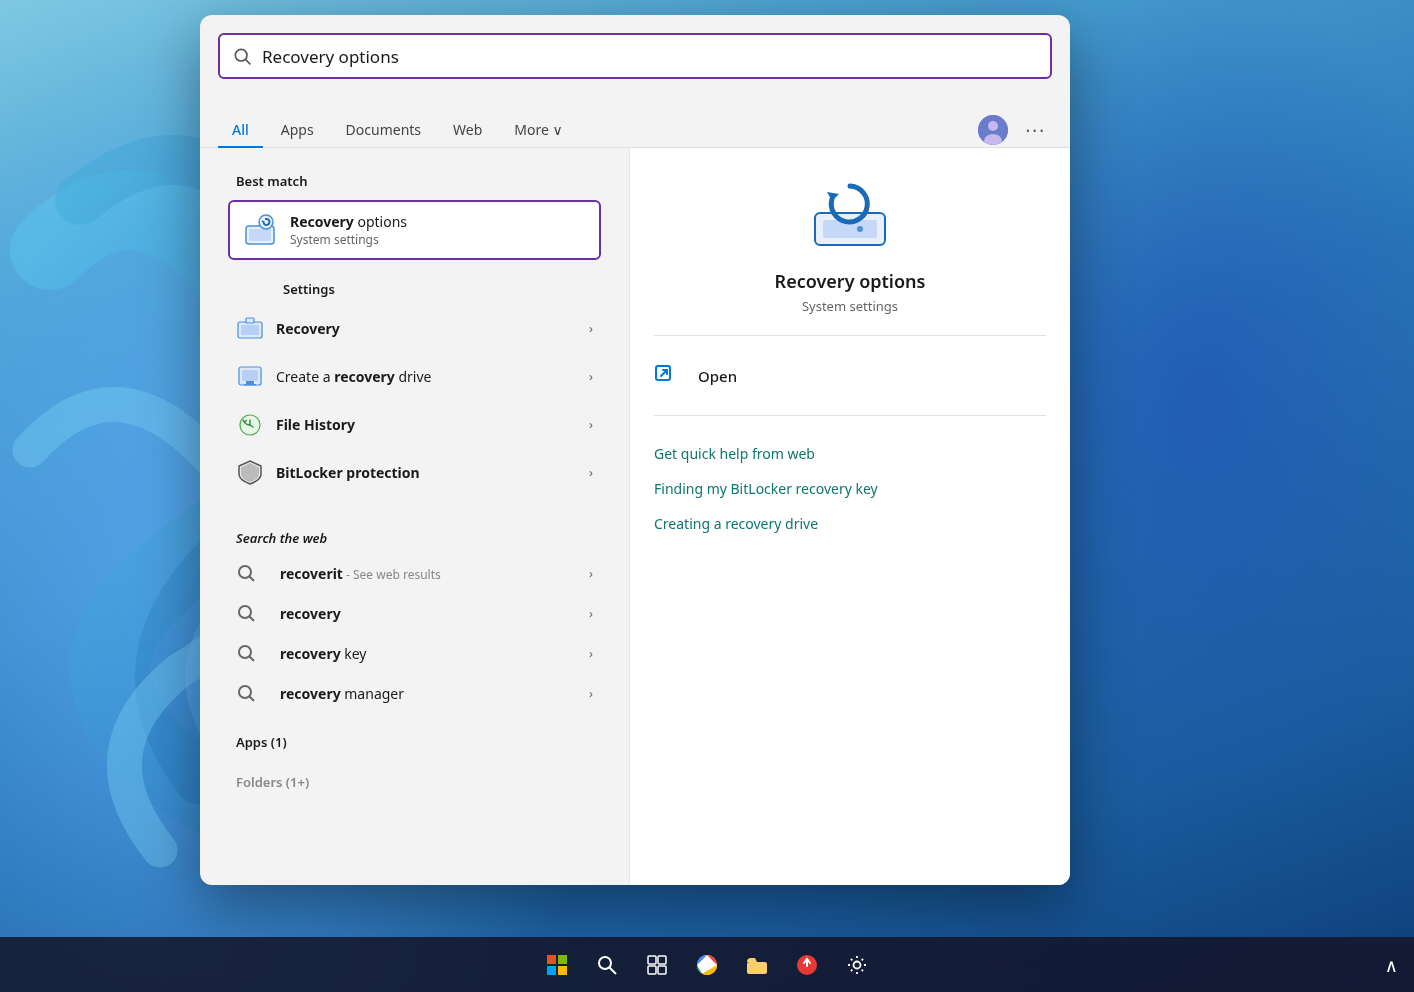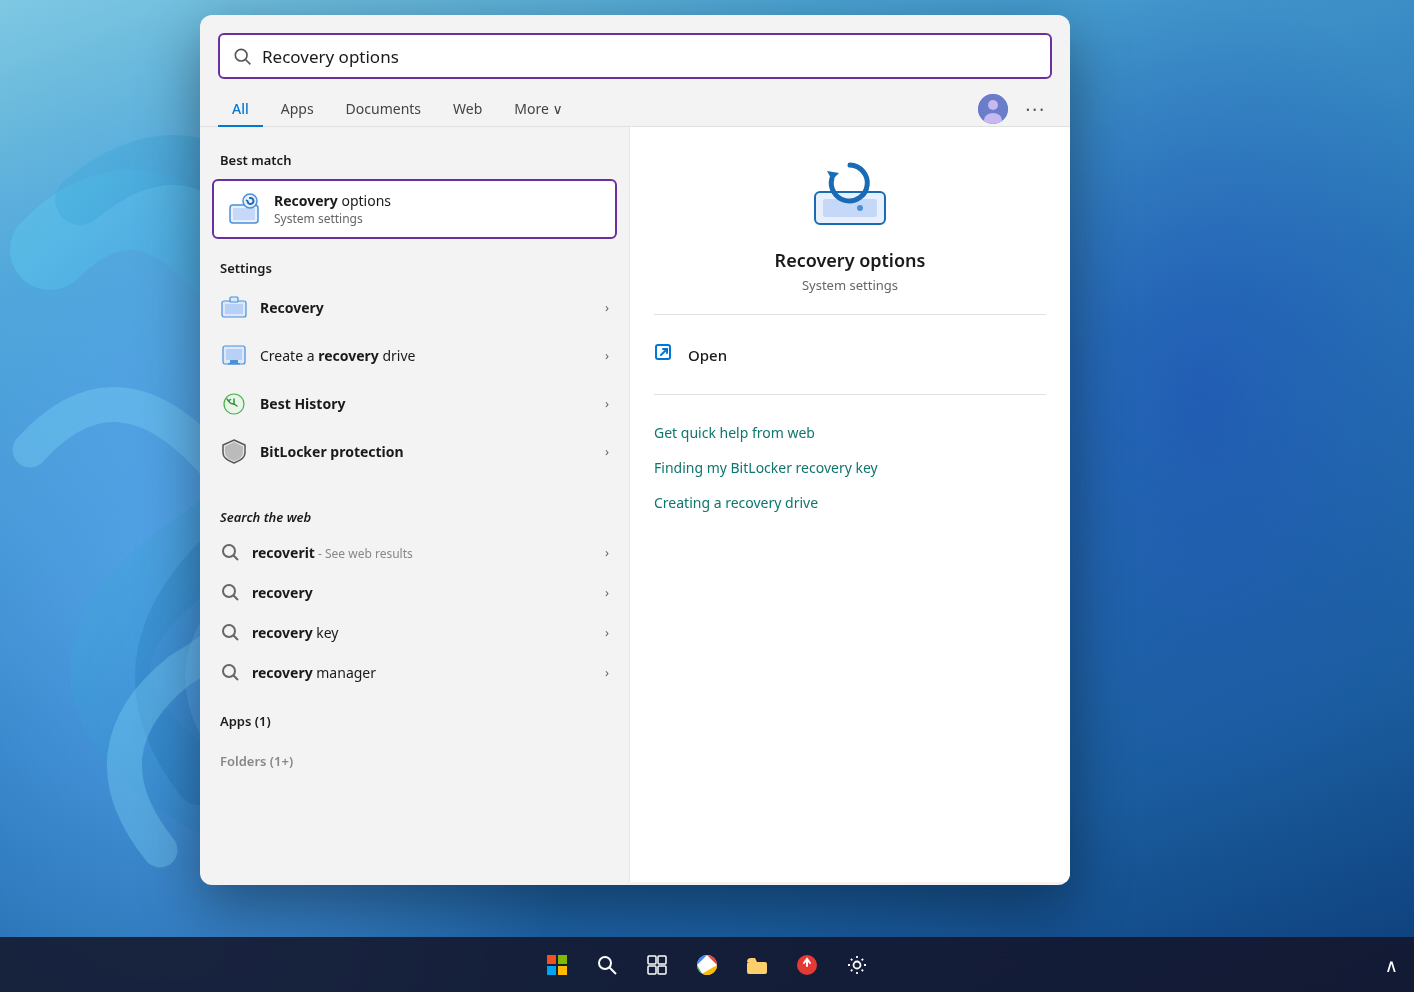--- a/index.html
+++ b/index.html
@@ -74,20 +74,21 @@
       background: transparent;
     }
 
     
     .tabs-row {
       display: flex;
       align-items: center;
       padding: 12px 18px 0;
       border-bottom: 1px solid #e0e0e0;
       gap: 4px;
+      margin-top: 21px;
     }
 
     .tab {
       padding: 8px 14px;
       font-size: 14px;
       color: #444;
       cursor: pointer;
       border-radius: 4px 4px 0 0;
       position: relative;
     }
@@ -138,21 +139,21 @@
 
     
     .main-content {
       display: flex;
       height: calc(100% - 115px);
     }
 
     
     .left-panel {
       width: 430px;
-      padding: 16px 0;
+      padding: 16px 16px;
       overflow-y: auto;
       border-right: 1px solid #e5e5e5;
     }
 
     .section-label {
       font-size: 13px;
       font-weight: 600;
       color: #1a1a1a;
       padding: 8px 20px 6px;
     }
@@ -230,21 +231,21 @@
       color: #666;
       font-size: 13px;
     }
 
     
     .web-item {
       display: flex;
       align-items: center;
       padding: 10px 20px;
       cursor: pointer;
-      gap: 12px;
+      gap: 24px;
     }
 
     .web-item-icon {
       width: 20px;
       height: 20px;
       flex-shrink: 0;
       color: #555;
     }
 
     .web-item-text {
@@ -293,21 +294,21 @@
 
     .detail-divider {
       border: none;
       border-top: 1px solid #e0e0e0;
       margin: 20px 0;
     }
 
     .detail-action {
       display: flex;
       align-items: center;
-      gap: 16px;
+      gap: 26px;
       padding: 8px 0;
       cursor: pointer;
     }
 
     .detail-action-icon {
       color: #0078d4;
       font-size: 16px;
     }
 
     .detail-action-label {
@@ -424,21 +425,21 @@
           </svg>
         </div>
         <div class="best-match-text">
           <span class="best-match-title">
             <strong>Recovery</strong> options
           </span>
           <span class="best-match-subtitle">System settings</span>
         </div>
       </div>
 
-      <div class="section-label" style="margin-top:12px;">Settings</div>
+      <div class="section-label" style="margin-top:12px;margin-left:47px;">Settings</div>
 
       <div class="settings-item">
         <div class="settings-item-icon">
           <svg width="28" height="28" viewBox="0 0 28 28" xmlns="http://www.w3.org/2000/svg">
             <rect x="2" y="8" width="24" height="16" rx="2" fill="#dce8fb" stroke="#4a90d9" stroke-width="1.2"></rect>
             <rect x="5" y="11" width="18" height="10" rx="1" fill="#b8d0f5"></rect>
             <rect x="10" y="4" width="8" height="5" rx="1" fill="#dce8fb" stroke="#4a90d9" stroke-width="1.2"></rect>
           </svg>
         </div>
         <span class="settings-item-text"><strong>Recovery</strong></span>
@@ -461,21 +462,21 @@
       <div class="settings-item">
         <div class="settings-item-icon">
           <svg width="28" height="28" viewBox="0 0 28 28" xmlns="http://www.w3.org/2000/svg">
             <circle cx="14" cy="15" r="10" fill="#e8f5e9" stroke="#4caf50" stroke-width="1.2"></circle>
             <path d="M14 15 A6 6 0 0 1 8.5 12" fill="none" stroke="#388e3c" stroke-width="1.5" stroke-linecap="round"></path>
             <path d="M 7 10 L 8.5 12 L 10.5 10.5" fill="none" stroke="#388e3c" stroke-width="1.5" stroke-linecap="round"></path>
             <line x1="14" y1="10" x2="14" y2="15" stroke="#388e3c" stroke-width="1.5" stroke-linecap="round"></line>
             <line x1="14" y1="15" x2="17" y2="17" stroke="#388e3c" stroke-width="1.5" stroke-linecap="round"></line>
           </svg>
         </div>
-        <span class="settings-item-text"><strong>Best History</strong></span>
+        <span class="settings-item-text"><strong>File History</strong></span>
         <span class="chevron">›</span>
       </div>
 
       <div class="settings-item">
         <div class="settings-item-icon">
           <svg width="28" height="28" viewBox="0 0 28 28" xmlns="http://www.w3.org/2000/svg">
             <path d="M14 3 L25 8 L25 16 Q25 22, 14 26 Q3 22, 3 16 L3 8 Z" fill="#e8e8e8" stroke="#555" stroke-width="1.5"></path>
             <path d="M14 5 L23 9.5 L23 16 Q23 21, 14 24 Q5 21, 5 16 L5 9.5 Z" fill="#bbb"></path>
           </svg>
         </div>

